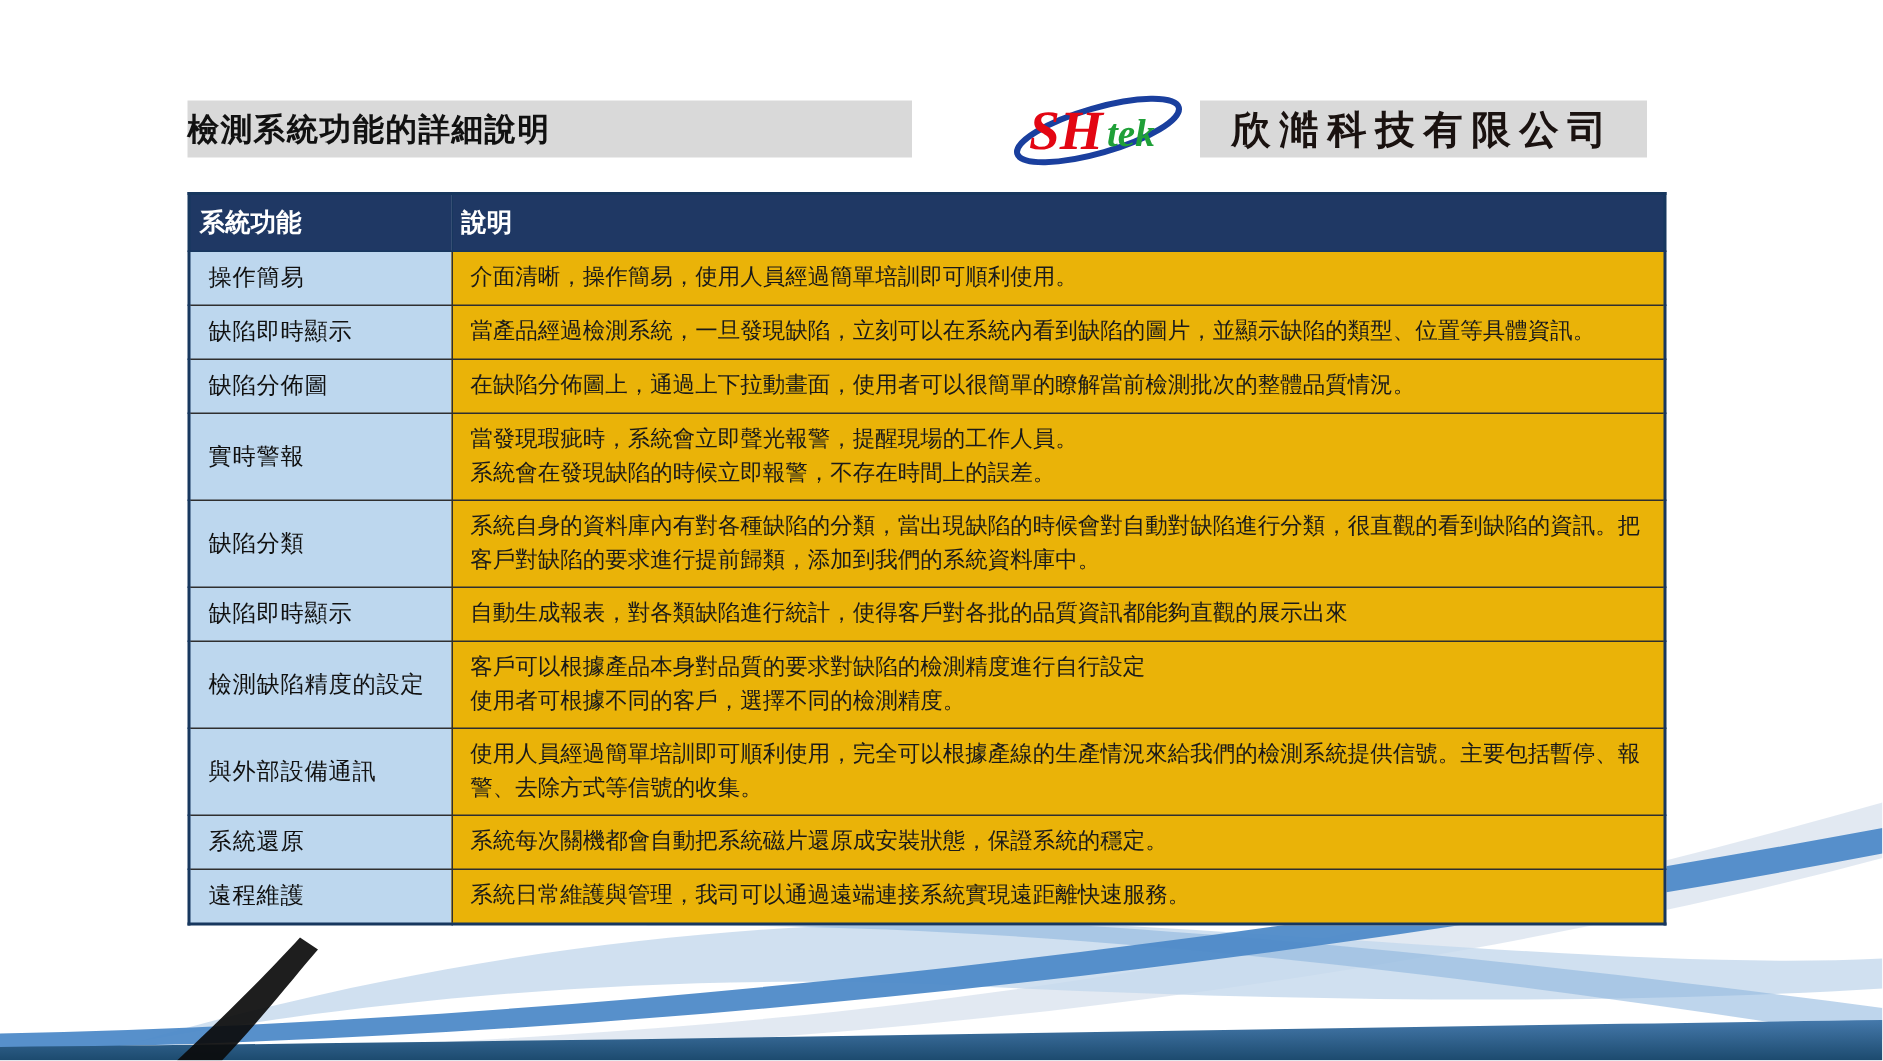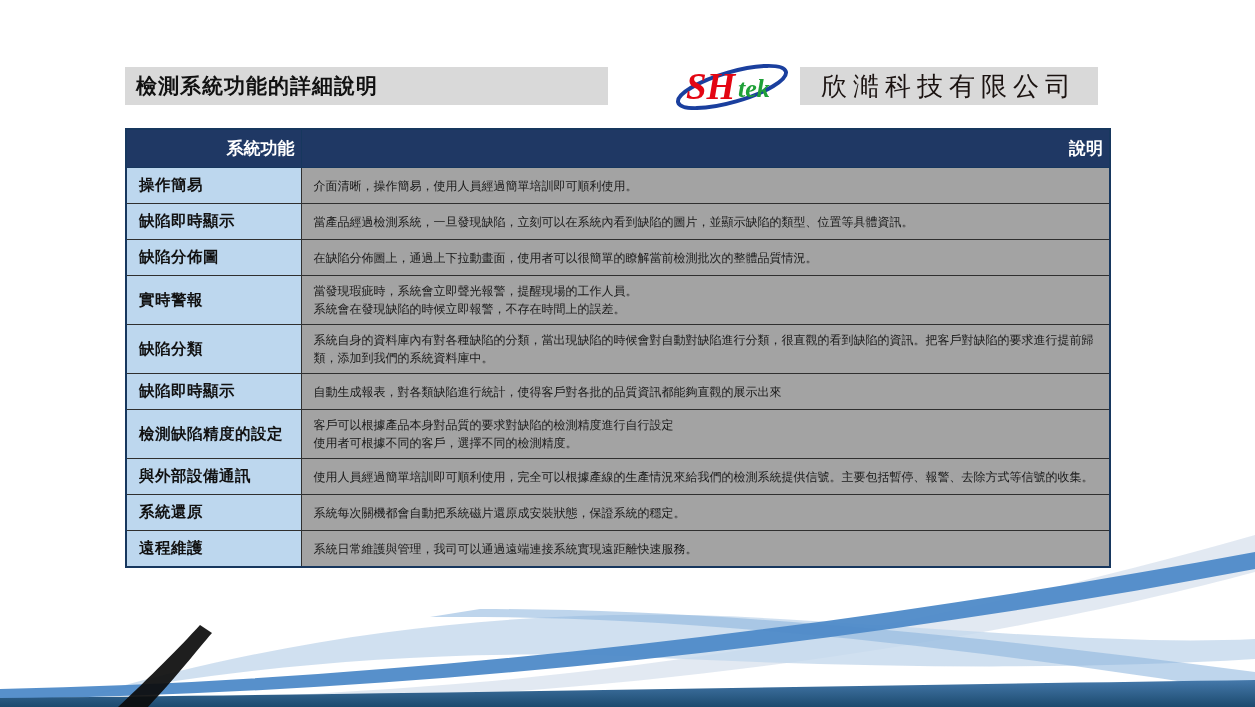--- a/index.html
+++ b/index.html
@@ -8,53 +8,53 @@
     background:#ffffff;
     font-family:"Liberation Sans","DejaVu Sans",sans-serif;
     color:#111;
   }
   
   .title-bar{
     position:absolute;left:125px;top:67px;width:483px;height:38px;
     background:#d9d9d9;display:flex;align-items:center;z-index:2;
   }
   .title-bar .t{
-    font-size:21px;font-weight:bold;color:#111;padding-left:11px;letter-spacing:1px;
+    font-size:21px;font-weight:bold;color:#111;letter-spacing:1px;
   }
   .logo{
     position:absolute;left:672px;top:55px;width:128px;height:62px;z-index:2;
   }
   .company-bar{
     position:absolute;left:800px;top:67px;width:298px;height:38px;
     background:#d9d9d9;display:flex;align-items:center;justify-content:center;z-index:2;
   }
   .company-bar .c{
-    font-size:26px;font-weight:normal;color:#1a1210;letter-spacing:6px;white-space:nowrap;
+    font-size:26px;font-weight:bold;color:#1a1210;letter-spacing:6px;white-space:nowrap;
   }
   
   .spec-table{
     position:absolute;left:125px;top:128px;width:984px;z-index:2;
     border-collapse:collapse;table-layout:fixed;background:#ffffff;
     border:2.5px solid #17375e;
   }
   .spec-table col.c1{width:175px;}
   .spec-table col.c2{width:809px;}
   .spec-table th{
     background:#1f3864;color:#ffffff;font-size:17px;font-weight:bold;
-    text-align:right;height:33px;border:1.5px solid #17375e;padding:2px 6px;
+    text-align:left;height:33px;border:1.5px solid #17375e;padding:2px 6px;
   }
   .spec-table td{
     border:1.5px solid #2f2f2f;vertical-align:middle;
   }
   .spec-table td.feat{
-    background:#bdd7ee;font-weight:bold;font-size:15.5px;
+    background:#bdd7ee;font-weight:normal;font-size:15.5px;
     padding:7px 6px 7px 12px;letter-spacing:0.5px;white-space:nowrap;
   }
   .spec-table td.desc{
-    background:#a3a3a3;font-size:12px;line-height:1.5;
+    background:#eab308;font-size:15px;line-height:1.5;
     padding:6px 8px 6px 12px;white-space:pre-line;color:#1a1a1a;
   }
   
   .wave-wrap{
     position:absolute;left:0;bottom:0;width:1255px;height:210px;z-index:0;
   }
 </style>
 </head>
 <body>
 

